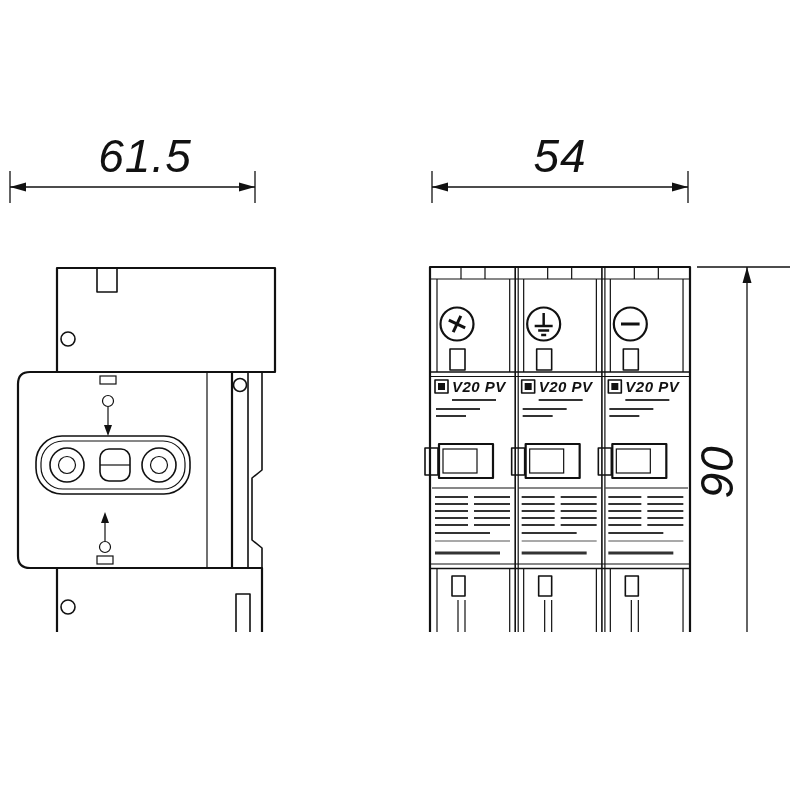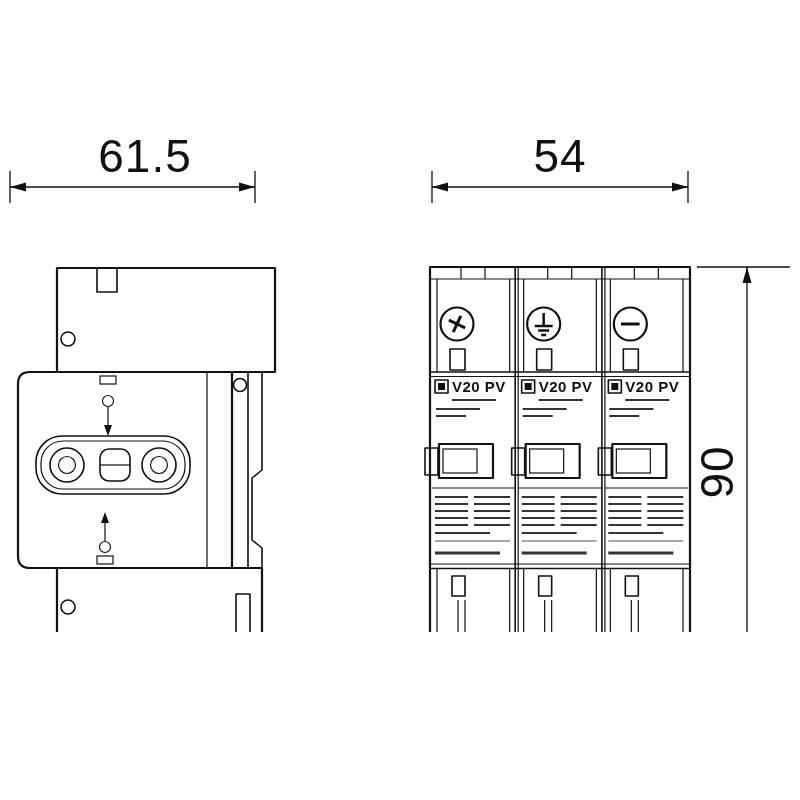--- a/index.html
+++ b/index.html
@@ -1,16 +1,16 @@
 <!DOCTYPE html>
 <html><head>
 <meta charset="utf-8">
 <style>
   html,body{margin:0;padding:0;background:#fff;}
-  .canvas{width:800px;height:632px;background:#ffffff;position:relative;overflow:hidden;}
+  .canvas{width:800px;height:632px;background:#ffffff;position:relative;overflow:hidden;font-style:italic;}
   svg{display:block;}
   .ol  {fill:none;stroke:#111;stroke-width:2.2;stroke-linejoin:round;}
   .ol2 {fill:none;stroke:#111;stroke-width:1.6;stroke-linejoin:round;}
   .thin{fill:none;stroke:#111;stroke-width:1.2;}
   .dim {stroke:#111;stroke-width:1.3;}
   .arrow{fill:#111;stroke:none;}
   .fineln{stroke:#333;stroke-width:2;}
   .fineln-light{stroke:#555;stroke-width:1.2;}
   text.dimtxt{font-family:"Liberation Sans",sans-serif;font-size:46px;font-weight:400;fill:#111;letter-spacing:1px;}
   text.modlbl{font-family:"Liberation Sans",sans-serif;font-size:15px;font-weight:700;fill:#111;letter-spacing:0.5px;}

